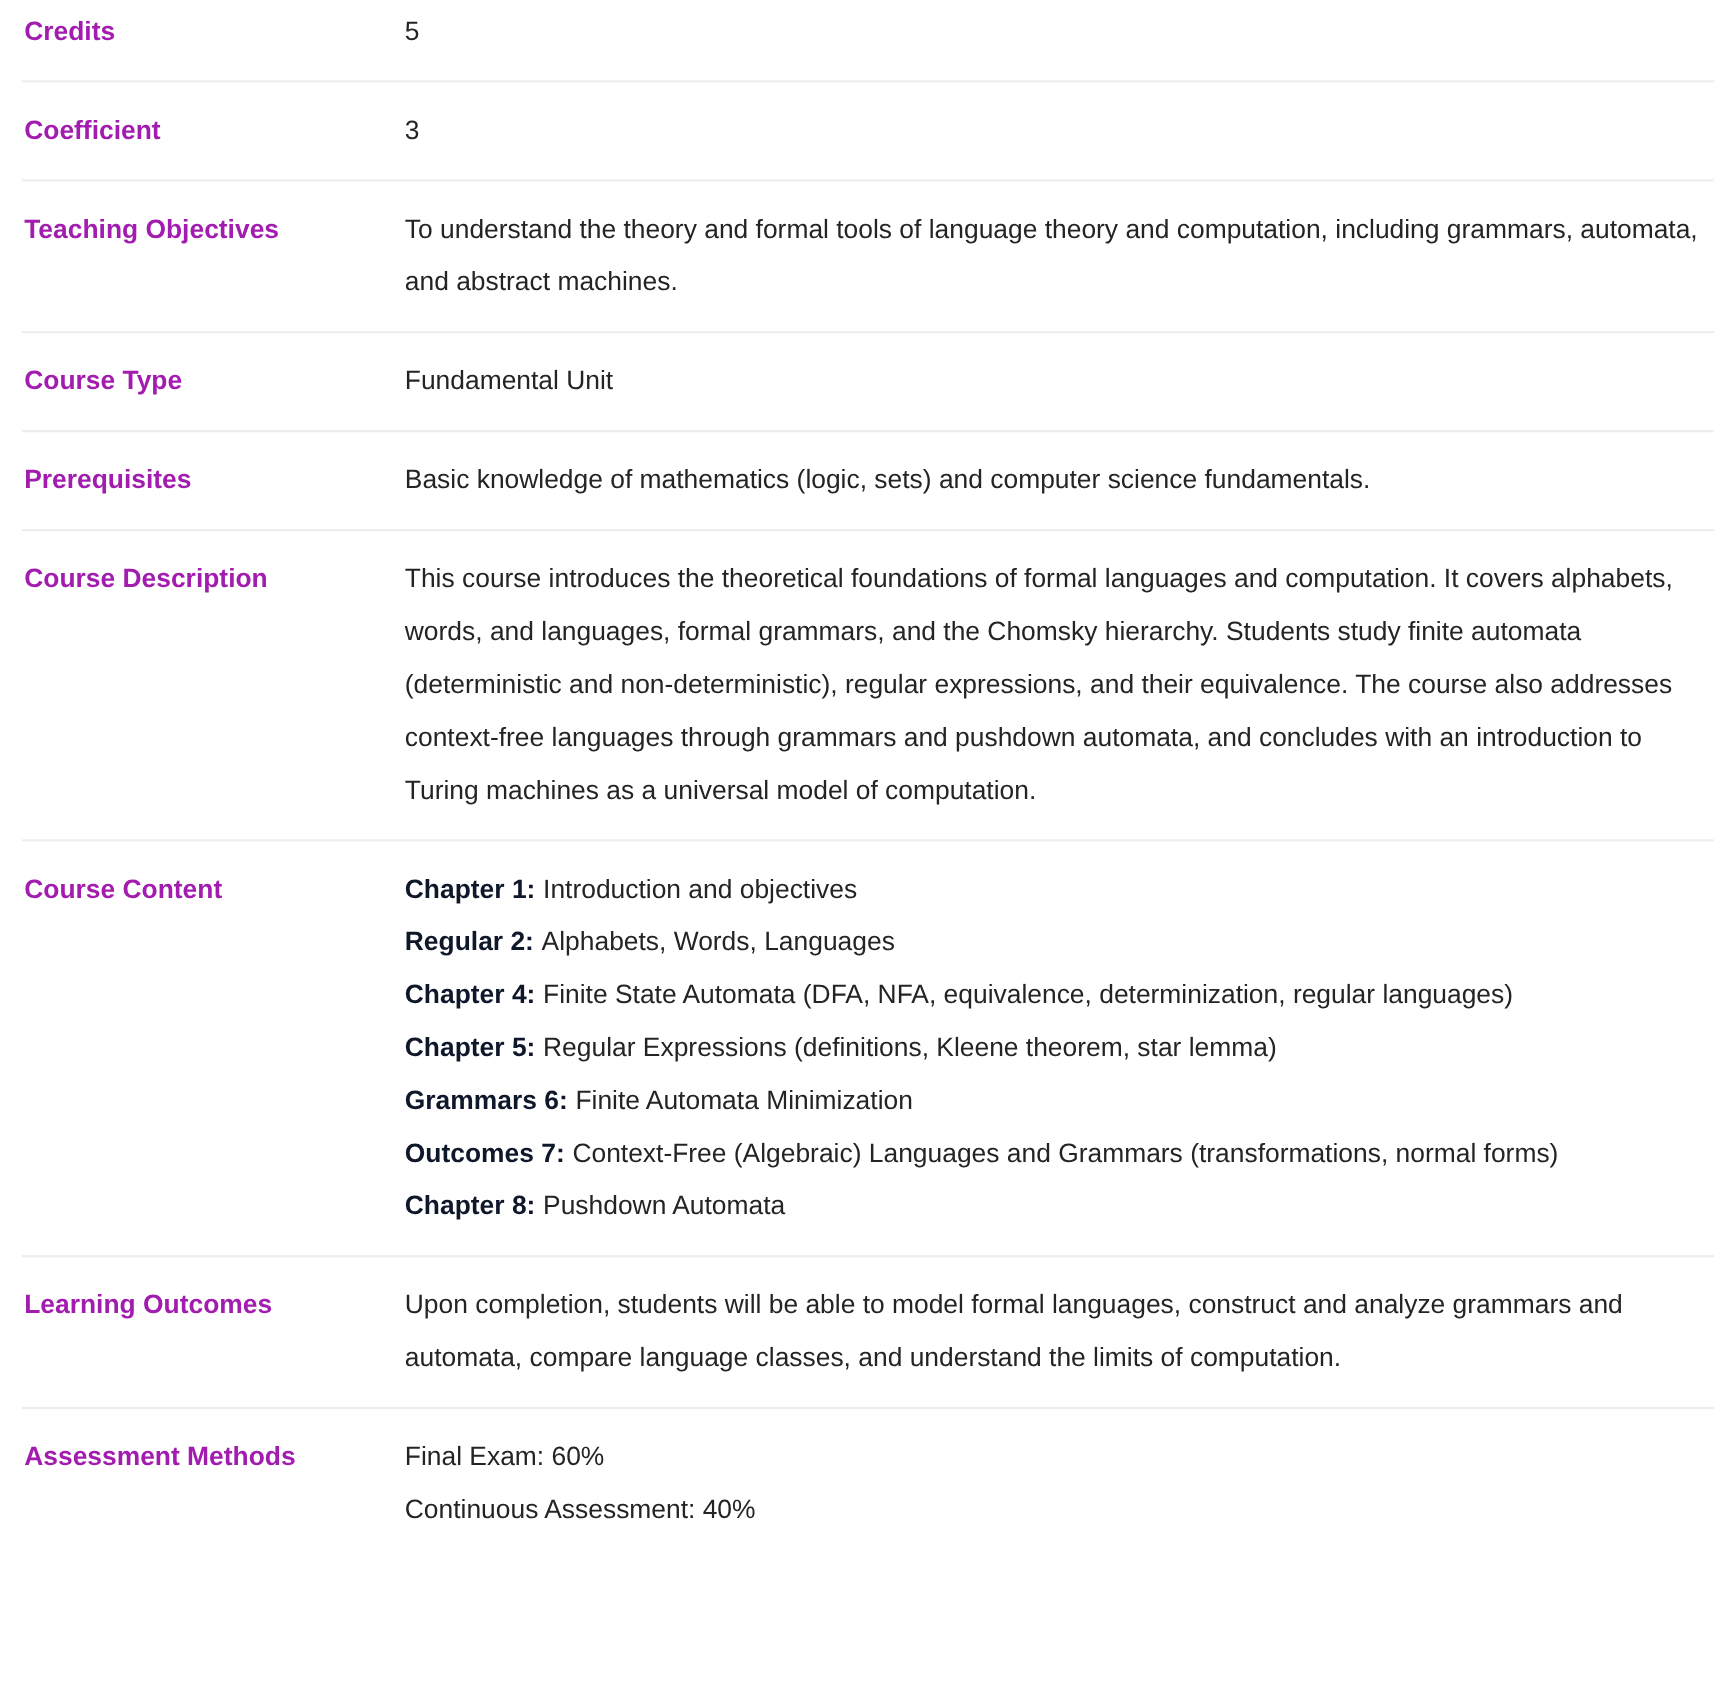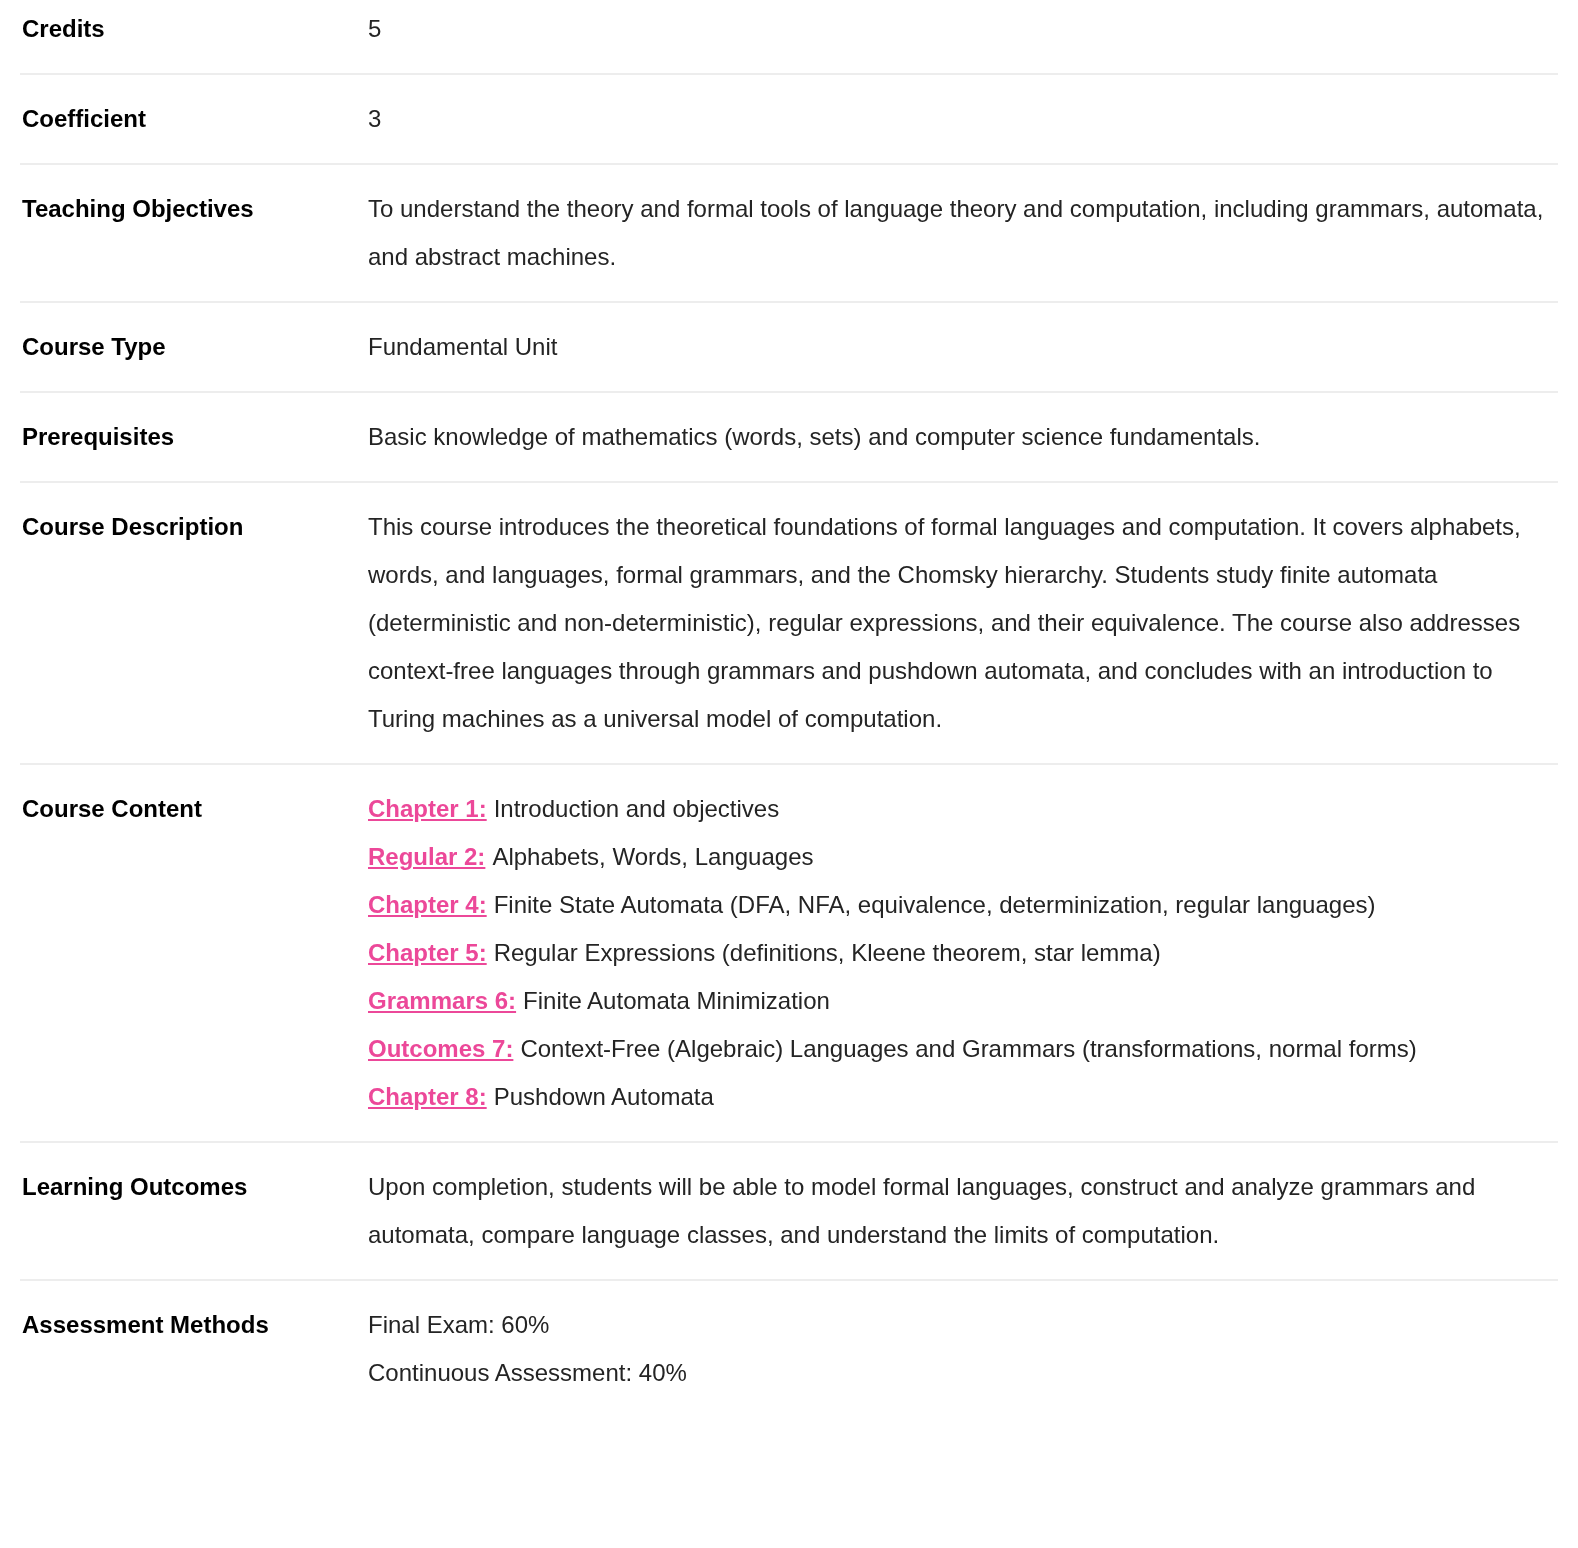--- a/index.html
+++ b/index.html
@@ -22,34 +22,33 @@
     padding: 20px 0;
     font-size: 24px;
     line-height: 48px;
   }
   .row:first-child { padding-top: 5px; }
   .row:last-child { border-bottom: none; }
   .label {
     flex: 0 0 348px;
     width: 348px;
     font-weight: bold;
-    color: #000000;
+    color: #a21caf;
     padding-left: 2px;
     box-sizing: border-box;
   }
   .value {
     flex: 1 1 auto;
     max-width: 1190px;
     color: #242424;
   }
   .chap-line b, .value b {
     font-weight: bold;
-    color: #ec4899;
+    color: #0f172a;
     margin-right: 7px;
-    text-decoration: underline;
   }
 </style>
 </head>
 <body>
 
 <div class="doc">
 
   <div class="row">
     <div class="label">Credits</div>
     <div class="value">5</div>
@@ -65,21 +64,21 @@
     <div class="value">To understand the theory and formal tools of language theory and computation, including grammars, automata, and abstract machines.</div>
   </div>
 
   <div class="row">
     <div class="label">Course Type</div>
     <div class="value">Fundamental Unit</div>
   </div>
 
   <div class="row">
     <div class="label">Prerequisites</div>
-    <div class="value">Basic knowledge of mathematics (words, sets) and computer science fundamentals.</div>
+    <div class="value">Basic knowledge of mathematics (logic, sets) and computer science fundamentals.</div>
   </div>
 
   <div class="row">
     <div class="label">Course Description</div>
     <div class="value">This course introduces the theoretical foundations of formal languages and computation. It covers alphabets, words, and languages, formal grammars, and the Chomsky hierarchy. Students study finite automata (deterministic and non-deterministic), regular expressions, and their equivalence. The course also addresses context-free languages through grammars and pushdown automata, and concludes with an introduction to Turing machines as a universal model of computation.</div>
   </div>
 
   <div class="row">
     <div class="label">Course Content</div>
     <div class="value">

